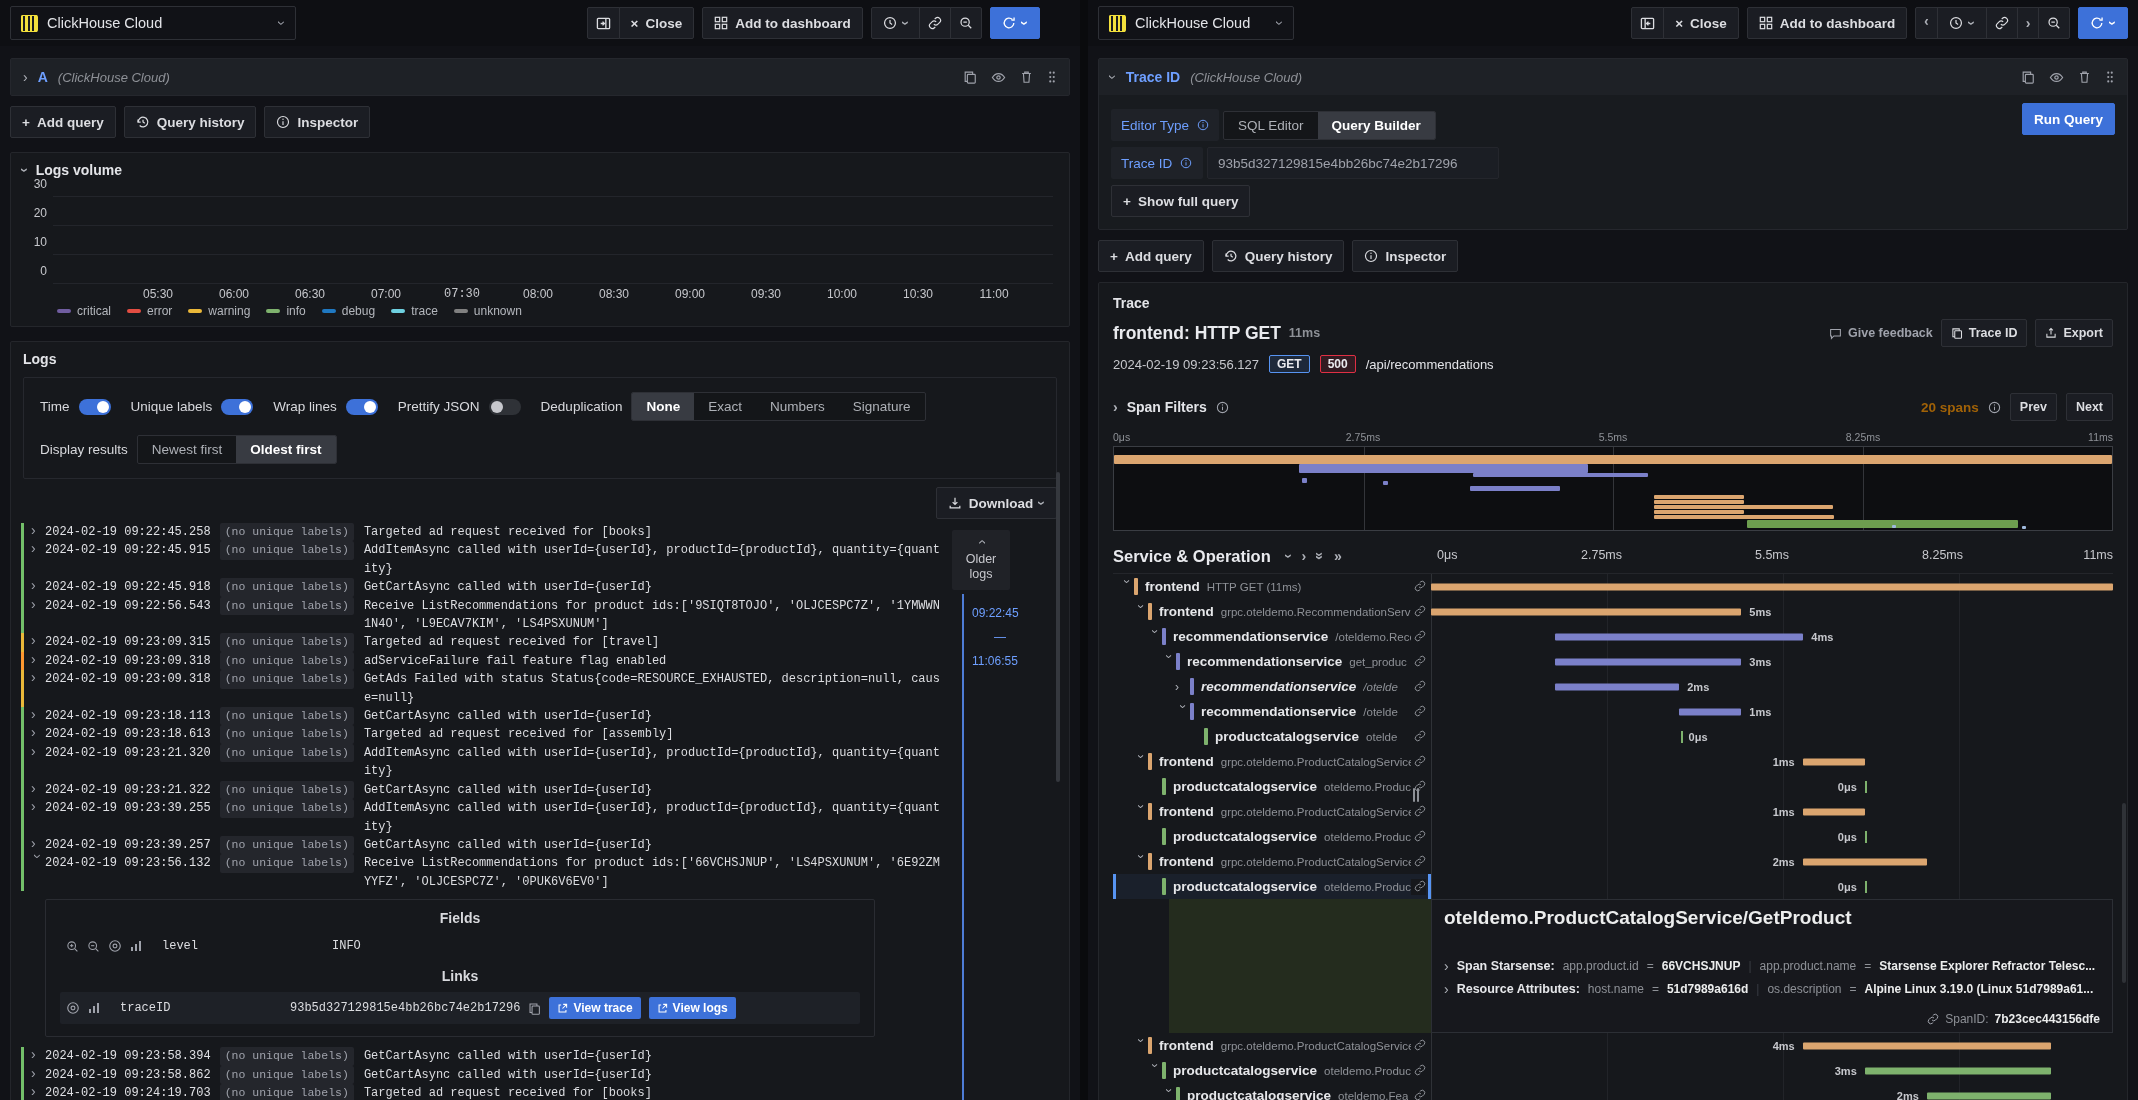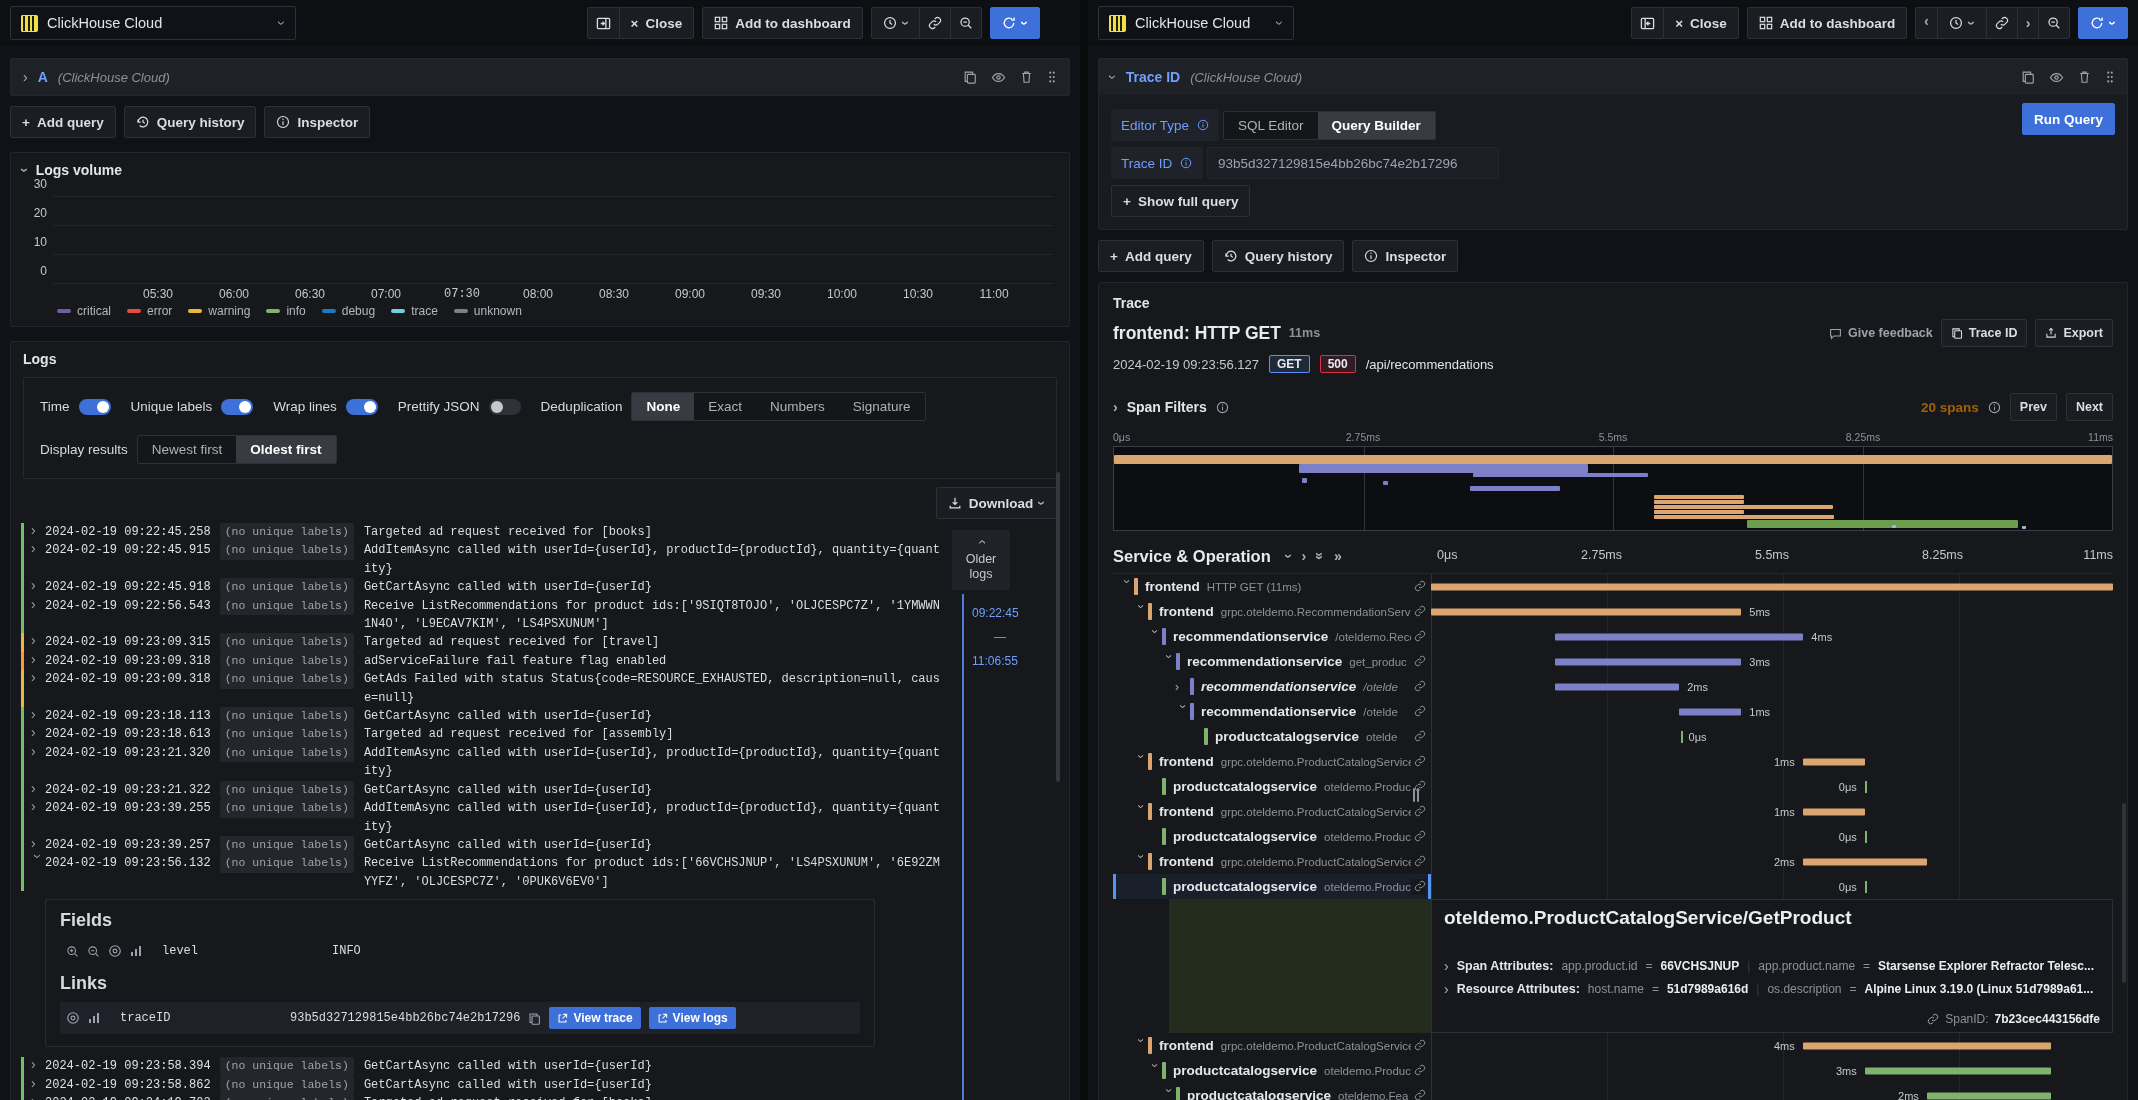--- a/index.html
+++ b/index.html
@@ -72,21 +72,21 @@
   .toggle.off::after{right:auto;left:2px;background:#c7c8cd;}
   .dl-row{display:flex;justify-content:flex-end;margin:8px 12px 4px;}
   .log-list{position:relative;margin:2px 0 0 6px;font-family:"Liberation Mono","DejaVu Sans Mono",monospace;font-size:12px;padding-right:126px;}
   .log-row{display:flex;align-items:flex-start;line-height:18.4px;padding-left:4px;}
   .lvl{width:3px;align-self:stretch;margin-right:7px;flex:none;}
   .lchev{width:14px;flex:none;color:#9fa2ab;font-family:"Liberation Sans",sans-serif;}
   .ltime{white-space:nowrap;margin-right:9px;color:#e0e1e5;flex:none;}
   .lbadge{background:#24262c;color:#9fa2ab;border-radius:2px;padding:0 5px;margin-right:10px;white-space:nowrap;flex:none;font-size:11.5px;}
   .lmsg{color:#dcdde1;word-break:break-all;min-width:0;}
   .ldetail{margin:8px 0 10px 28px;border:1px solid #2a2c32;border-radius:2px;padding:10px 14px 12px;font-family:"Liberation Sans",sans-serif;max-width:800px;}
-  .dsec{font-size:18px;color:#d8d9dd;font-weight:600;margin-bottom:8px;}
+  .dsec{font-size:14px;color:#d8d9dd;font-weight:600;margin-bottom:8px;text-align:center;}
   .drow{display:flex;align-items:center;gap:10px;font-family:"Liberation Mono","DejaVu Sans Mono",monospace;font-size:12px;padding:5px 6px;}
   .drow .ics{display:flex;gap:8px;align-items:center;color:#9fa2ab;}
   .drow .k{width:160px;margin-left:10px;color:#dcdde1;}
   .drow .v{color:#dcdde1;display:flex;align-items:center;gap:8px;}
   .drow.linkrow{background:#1e2127;border-radius:2px;}
   .bluebtn{display:inline-flex;align-items:center;gap:5px;background:#3d71d9;color:#fff;border-radius:2px;height:22px;padding:0 8px;font-size:12px;font-weight:600;font-family:"Liberation Sans",sans-serif;white-space:nowrap;}
   .older{position:absolute;left:952px;top:530px;width:54px;background:#202227;border-radius:2px;text-align:center;color:#c7c8cd;font-size:12.5px;padding:5px 2px 7px;line-height:1.25;}
   .navline{position:absolute;left:962px;top:594px;bottom:0;width:2px;background:#4e7cd6;}
   .navts{position:absolute;left:972px;color:#6e9fff;font-size:12px;}
   .lscroll{position:absolute;left:1056px;top:472px;width:4px;height:310px;background:#35383e;border-radius:2px;}
@@ -136,21 +136,21 @@
   .schev.hidden{visibility:hidden;}
   .svcbar{width:4px;height:17px;margin-right:7px;flex:none;border-radius:1px;}
   .ssvc{font-weight:700;font-size:13.5px;color:#e6e7ea;white-space:nowrap;}
   .sop{margin-left:7px;color:#8e9197;font-size:11.5px;white-space:nowrap;overflow:hidden;}
   .it{font-style:italic;}
   .slink{position:absolute;right:5px;top:50%;transform:translateY(-50%);background:#16181c;padding-left:3px;}
   .span-row.sel .sname{box-shadow:inset 3px 0 0 #5794f2,inset -3px 0 0 #5794f2;background:rgba(87,148,242,.07);}
   .stl{position:relative;flex:1;height:100%;}
   .sbar{position:absolute;top:50%;transform:translateY(-50%);height:7px;border-radius:1px;}
   .stick{position:absolute;top:50%;transform:translateY(-50%);width:2px;height:12px;}
-  .sdur{position:absolute;top:50%;transform:translateY(-50%);font-size:11px;color:#c7c8cd;white-space:nowrap;}
+  .sdur{position:absolute;top:50%;transform:translateY(-50%);font-size:11px;color:#c7c8cd;white-space:nowrap;font-weight:bold;}
   
   .detail{display:flex;height:134px;position:relative;z-index:2;}
   .dleft{width:318px;flex:none;position:relative;}
   .dgreen{position:absolute;left:56px;right:0;top:0;bottom:0;background:#242c1e;}
   .dpanel{flex:1;background:#17181d;border:1px solid #2c2f35;box-sizing:border-box;padding:7px 12px;position:relative;font-size:12.5px;}
   .dpanel .ttl{font-size:19px;font-weight:700;color:#eceded;max-width:620px;}
   .dmeta{position:absolute;top:7px;right:12px;text-align:right;line-height:1.55;font-size:12px;}
   .dmeta .k{color:#8e9197;}
   .dmeta .v{color:#eceded;font-weight:700;}
   .dattr{display:flex;align-items:center;gap:8px;margin-top:9px;font-size:12px;white-space:nowrap;overflow:hidden;}
@@ -1693,21 +1693,21 @@
             </div>
           </div>
         <div class="detail">
           <div class="dleft">
               <div class="dgreen"></div>
             </div>
           <div class="dpanel">
             <div class="ttl">oteldemo.ProductCatalogService/GetProduct</div>
             <div class="dattr" style="margin-top:30px">
               <span class="chev">›</span>
-              <span class="sect">Span Attributes:</span>
+              <span class="sect">Span Starsense:</span>
               <span class="k">app.product.id</span>
                 <span class="k">=</span>
                 <span class="v">66VCHSJNUP</span>
               <span class="sep">|</span>
               <span class="k">app.product.name</span>
                 <span class="k">=</span>
                 <span class="v">Starsense Explorer Refractor Telesc...</span>
             </div>
             <div class="dattr">
               <span class="chev">›</span>

